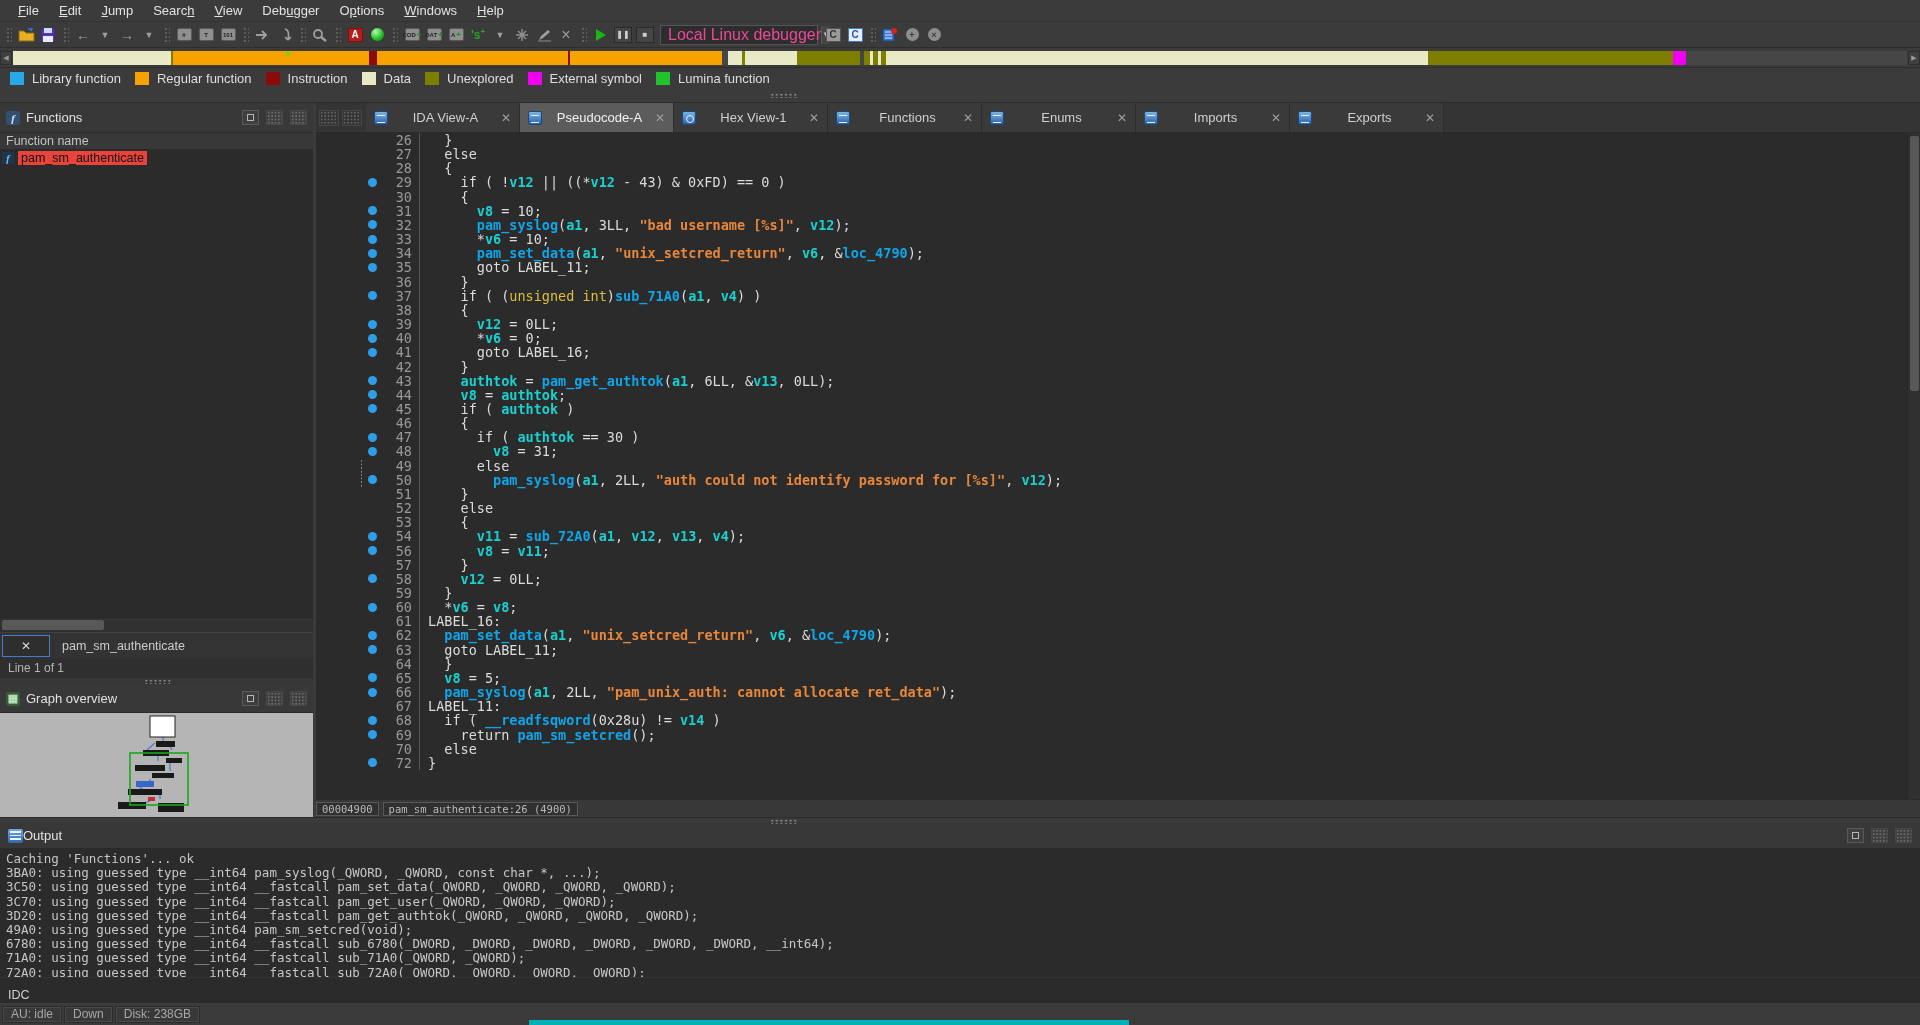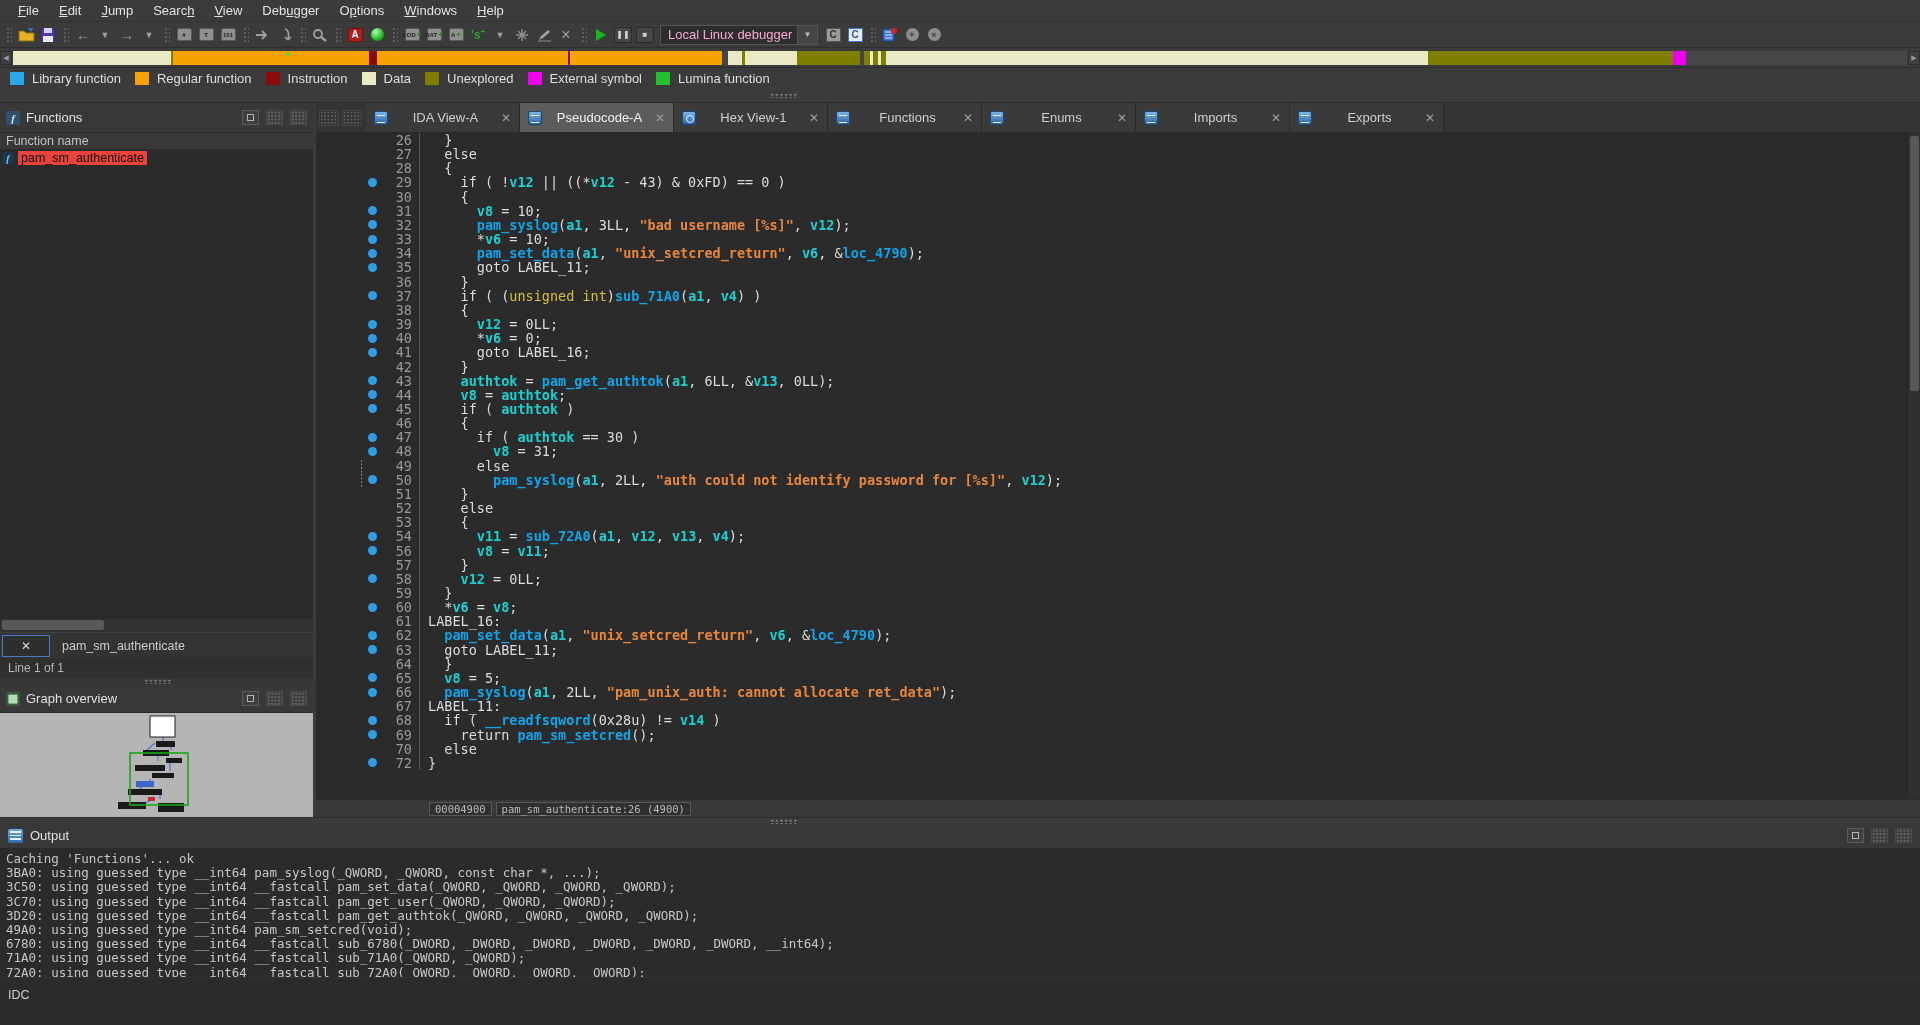--- a/index.html
+++ b/index.html
@@ -27,21 +27,21 @@
   .mini-box { width:15px; height:13px; background:#8f8f8f; border:1px solid #5a5a5a;
     color:#222; font-size:6px; font-weight:bold; display:flex; align-items:center;
     justify-content:center; border-radius:2px; }
   .mini-box .g { color:#1c8f1c; margin-left:1px; font-size:8px; }
   .play-tri { width:0; height:0; border-left:10px solid #17b517; border-top:6px solid transparent;
     border-bottom:6px solid transparent; }
   .sunkbox { width:18px; height:16px; background:#454545; border:1px solid #2a2a2a;
     display:flex; align-items:center; justify-content:center; color:#cfcfcf; font-size:8px; }
   .combo { width:158px; height:20px; background:#2d2d2d; border:1px solid #555;
     display:flex; align-items:center; margin:0 4px; }
-  .combo .val { flex:1; font-size:13px; color:#f9a8d4; padding-left:7px; white-space:nowrap; }
+  .combo .val { flex:1; font-size:16px; color:#ec4899; padding-left:7px; white-space:nowrap; }
   .combo .arr { width:20px; height:18px; background:#454545; border-left:1px solid #555;
     display:flex; align-items:center; justify-content:center; color:#bbb; font-size:8px; }
   .greenball { width:13px; height:13px; border-radius:50%;
     background:radial-gradient(circle at 35% 30%, #aaffaa, #22bb22 60%, #0d7a0d); }
   .redA { width:15px; height:14px; background:#b51c1c; border:1px solid #7d0f0f; color:#fff;
     font-size:10px; font-weight:bold; display:flex; align-items:center; justify-content:center; }
   .cbox { width:15px; height:14px; background:#9a9a9a; border:1px solid #555; color:#333;
     font-weight:bold; font-size:10px; display:flex; align-items:center; justify-content:center; }
   .cbox.active { background:#e8eef8; border:1px solid #3a76d2; color:#2456b0; }
   .bpc { width:13px; height:13px; border-radius:50%; background:#8d8d8d; color:#3c3c3c;
@@ -154,21 +154,21 @@
   .cs-box { height:14px; border:1px solid #585858; background:#303030; display:flex;
     align-items:center; padding:0 5px; margin-right:4px; }
 
   
   .hsplit { height:6px; background:#3b3b3b; position:relative; border-top:1px solid #2c2c2c; }
 
   
   .outwrap { background:#2b2b2b; }
   .outhdr { height:26px; background:#383838; display:flex; align-items:center; padding:0 8px;
     font-size:13px; color:#e0e0e0; border-bottom:1px solid #2a2a2a; }
-  .outhdr .ttl { margin-left:7px; flex:1; }
+  .outhdr .ttl { margin-left:0; flex:1; }
   .outbody { height:128px; padding:3px 0 0 6px; font-family:"DejaVu Sans Mono", monospace;
     font-size:12.5px; line-height:14.2px; color:#c6c6c6; white-space:pre; overflow:hidden; }
   .idcrow { height:25px; display:flex; align-items:flex-end; padding-left:8px; font-size:12.5px;
     color:#d0d0d0; background:#2b2b2b; border-top:1px solid #333; }
   .idcrow .idcinput { flex:1; height:18px; margin:0 10px; background:#2b2b2b; }
 
   
   .statusbar { height:23px; background:#3b3b3b; border-top:1px solid #2c2c2c; display:flex;
     align-items:center; padding-left:2px; position:relative; }
   .sb-box { height:17px; border:1px solid #2a2a2a; box-shadow:inset 0 0 0 1px #4a4a4a;
@@ -533,21 +533,21 @@
           <div class="crow"><span class="cdotzone"></span><span class="cnum">64</span><span class="ctext"><span class="tk-p">  }</span></span></div>
           <div class="crow"><span class="cdotzone"><span class="cdot"></span></span><span class="cnum">65</span><span class="ctext"><span class="tk-p">  </span><span class="tk-v">v8</span><span class="tk-p"> = 5;</span></span></div>
           <div class="crow"><span class="cdotzone"><span class="cdot"></span></span><span class="cnum">66</span><span class="ctext"><span class="tk-p">  </span><span class="tk-f">pam_syslog</span><span class="tk-p">(</span><span class="tk-v">a1</span><span class="tk-p">, 2LL, </span><span class="tk-s">"pam_unix_auth: cannot allocate ret_data"</span><span class="tk-p">);</span></span></div>
           <div class="crow"><span class="cdotzone"></span><span class="cnum">67</span><span class="ctext"><span class="tk-p">LABEL_11:</span></span></div>
           <div class="crow"><span class="cdotzone"><span class="cdot"></span></span><span class="cnum">68</span><span class="ctext"><span class="tk-p">  if ( </span><span class="tk-f">__readfsqword</span><span class="tk-p">(0x28u) != </span><span class="tk-v">v14</span><span class="tk-p"> )</span></span></div>
           <div class="crow"><span class="cdotzone"><span class="cdot"></span></span><span class="cnum">69</span><span class="ctext"><span class="tk-p">    return </span><span class="tk-f">pam_sm_setcred</span><span class="tk-p">();</span></span></div>
           <div class="crow"><span class="cdotzone"></span><span class="cnum">70</span><span class="ctext"><span class="tk-p">  else</span></span></div>
           <div class="crow"><span class="cdotzone"><span class="cdot"></span></span><span class="cnum">72</span><span class="ctext"><span class="tk-p">}</span></span></div>
         </div>
       <div class="code-status">
-        <span class="cs-box" style="margin-left:113px;">00004900</span>
+        <span class="cs-box" style="">00004900</span>
         <span class="cs-box">pam_sm_authenticate:26 (4900)</span>
       </div>
     </div>
   </div>
 
   <div class="hsplit">
     <div class="drag-dots" style="left:770px;top:1px;"></div>
   </div>
 
   <div class="outwrap">
@@ -564,14 +564,20 @@
       <span class="hbtn dith"></span>
       <span class="hbtn dith"></span>
     </div>
     <div class="outbody" id="outbody"><div>Caching 'Functions'... ok</div><div>3BA0: using guessed type __int64 pam_syslog(_QWORD, _QWORD, const char *, ...);</div><div>3C50: using guessed type __int64 __fastcall pam_set_data(_QWORD, _QWORD, _QWORD, _QWORD);</div><div>3C70: using guessed type __int64 __fastcall pam_get_user(_QWORD, _QWORD, _QWORD);</div><div>3D20: using guessed type __int64 __fastcall pam_get_authtok(_QWORD, _QWORD, _QWORD, _QWORD);</div><div>49A0: using guessed type __int64 pam_sm_setcred(void);</div><div>6780: using guessed type __int64 __fastcall sub_6780(_DWORD, _DWORD, _DWORD, _DWORD, _DWORD, _DWORD, __int64);</div><div>71A0: using guessed type __int64 __fastcall sub_71A0(_QWORD, _QWORD);</div><div>72A0: using guessed type __int64 __fastcall sub_72A0(_QWORD, _QWORD, _QWORD, _QWORD);</div></div>
     <div class="idcrow">
       <span>IDC</span>
       <span class="idcinput"></span>
     </div>
   </div>
 
+  <div class="statusbar" id="statusbar">
+    <div class="teal"></div>
+  <div class="sb-box">AU: idle</div>
+      <div class="sb-box">Down</div>
+      <div class="sb-box">Disk: 238GB</div>
+    </div>
 
 </div>
 
 </body></html>

